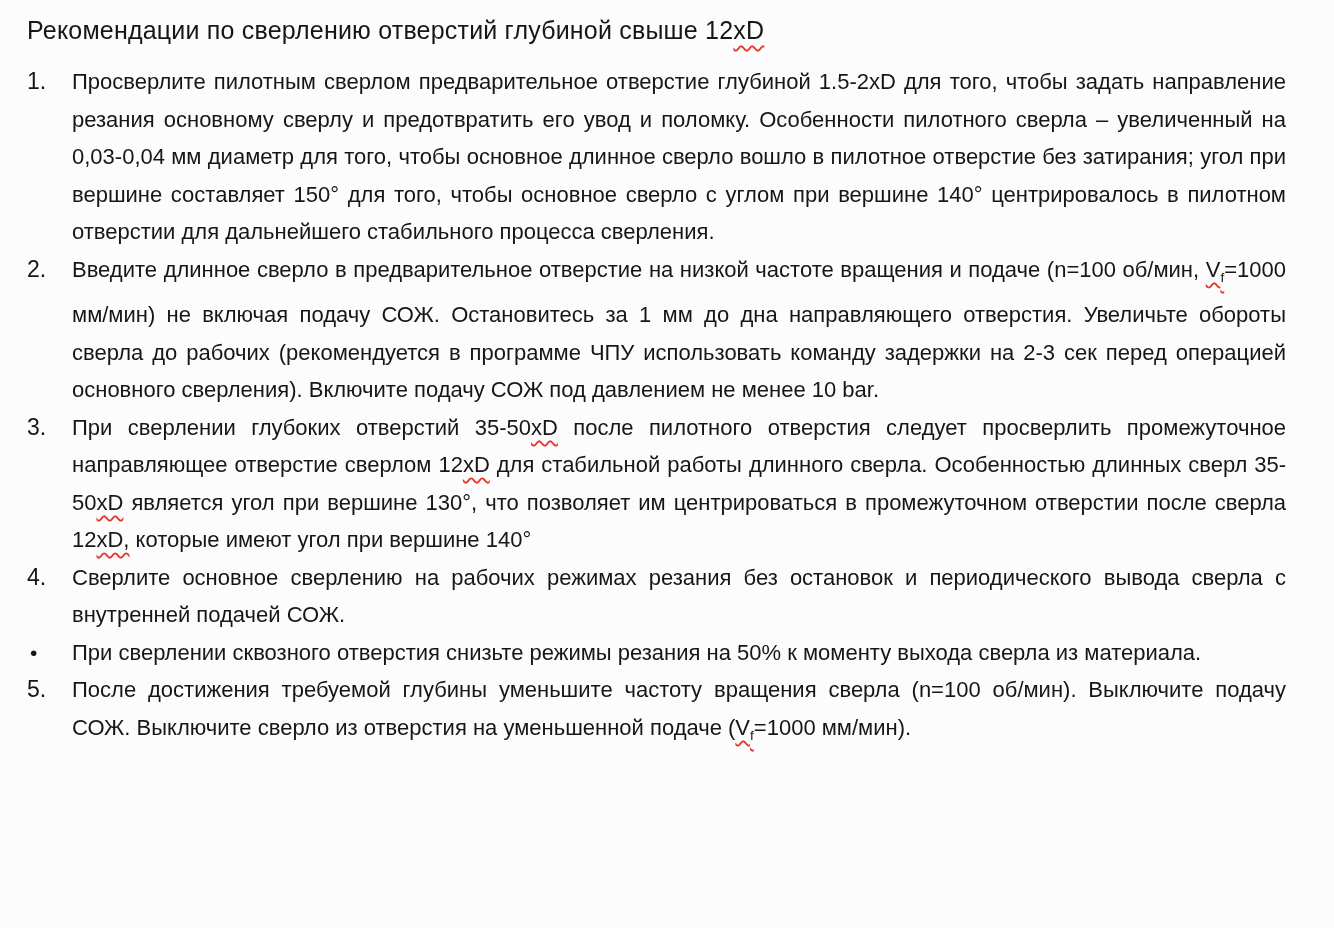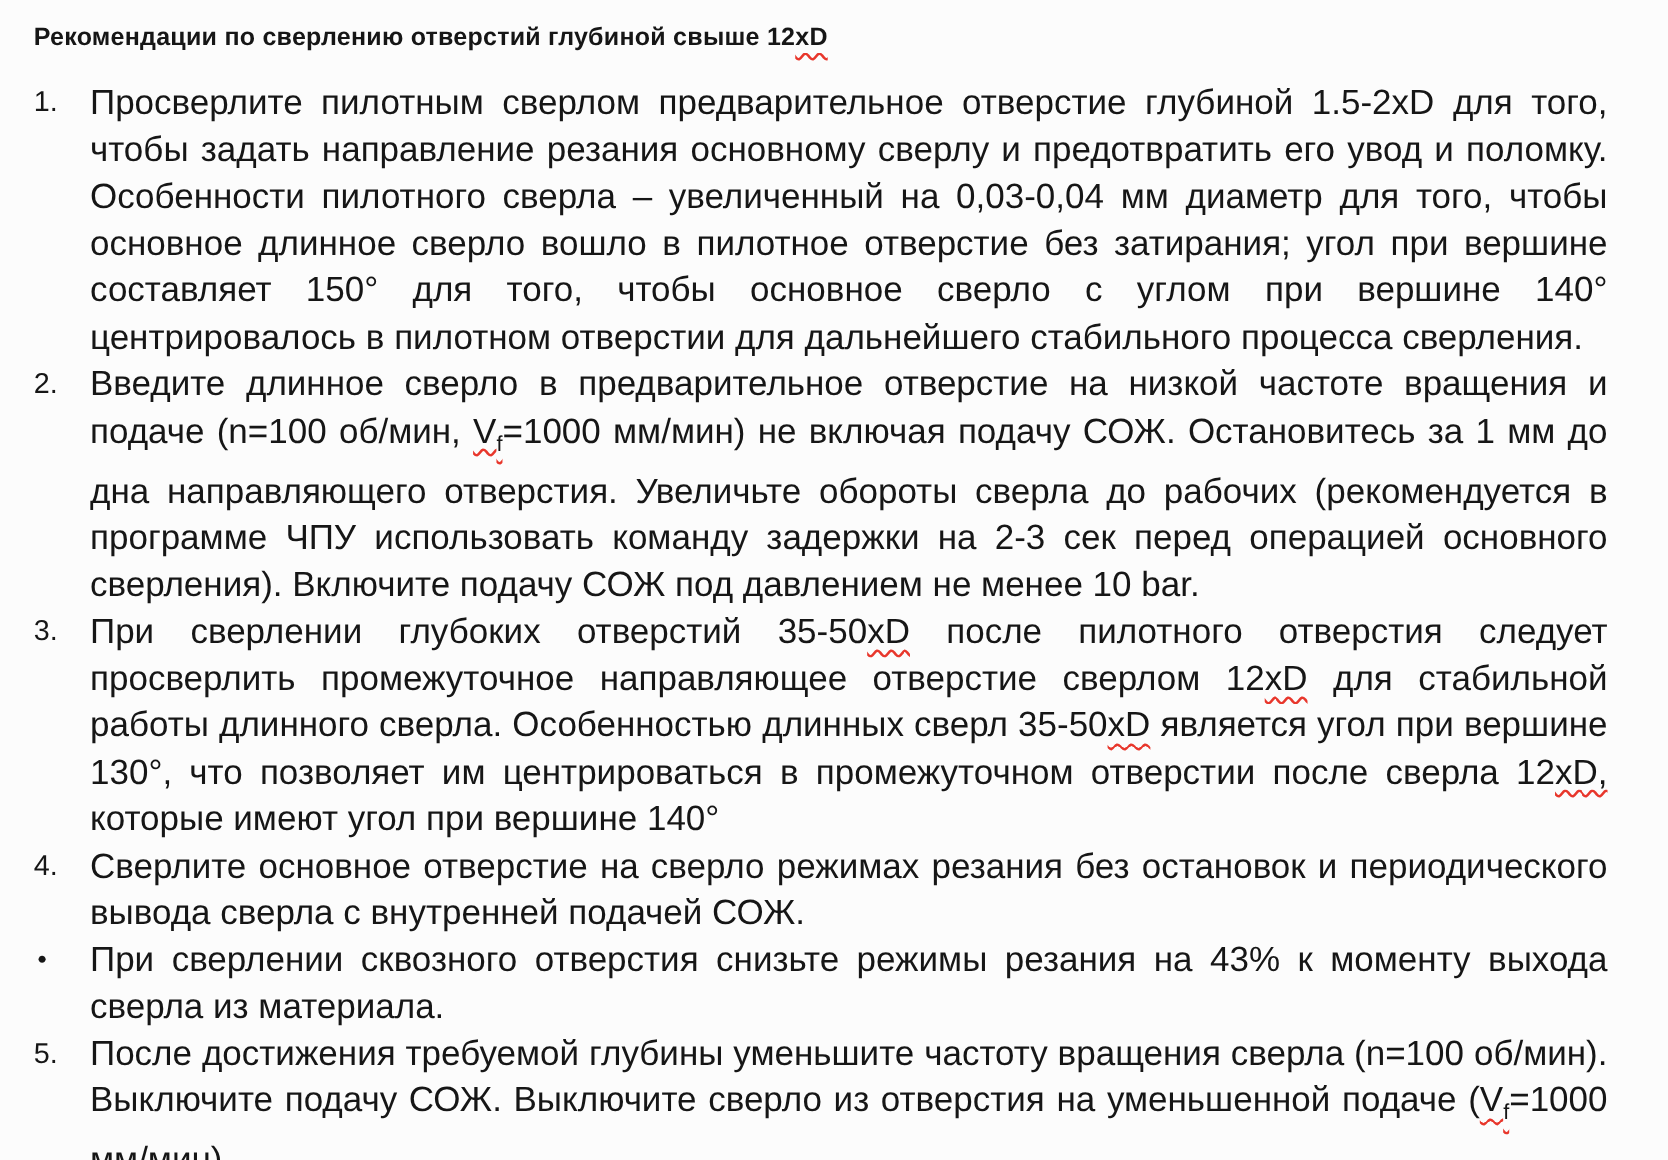--- a/index.html
+++ b/index.html
@@ -9,42 +9,42 @@
     height: 928px;
     background: var(--bg, #fcfcfc);
     color: var(--fg, #161616);
     font-family: "Liberation Sans", "DejaVu Sans", sans-serif;
     overflow: hidden;
   }
   .doc {
     padding: 14px 48px 0 27px;
   }
   .title {
-    font-size: 20px;
-    font-weight: 700;
+    font-size: 25px;
+    font-weight: 400;
     line-height: 32px;
     margin: 0 0 17px 0;
     letter-spacing: 0.2px;
   }
   .list { display: block; }
   .doc-item {
     display: grid;
     grid-template-columns: 45px 1fr;
     align-items: start;
   }
   .marker {
     font-size: 23px;
     line-height: 37.5px;
   }
   .marker.bullet {
     font-size: 21px;
     padding-left: 3px;
   }
   .item-text {
-    font-size: 28px;
+    font-size: 22px;
     line-height: 37.5px;
     text-align: justify;
   }
   .seg { white-space: pre-wrap; }
   .seg.squiggly,
   .seg.sub-squiggly {
     text-decoration-line: underline;
     text-decoration-style: wavy;
     text-decoration-color: var(--sq, #e8372c);
     text-decoration-thickness: 2px;
@@ -71,24 +71,24 @@
       <div class="doc-item">
         <span class="marker">2.</span>
         <div class="item-text"><span class="seg normal">Введите длинное сверло в предварительное отверстие на низкой частоте вращения и подаче (n=100 об/мин, </span><span class="seg squiggly">V</span><span class="seg sub-squiggly">f</span><span class="seg normal">=1000 мм/мин) не включая подачу СОЖ. Остановитесь за 1 мм до дна направляющего отверстия. Увеличьте обороты сверла до рабочих (рекомендуется в программе ЧПУ использовать команду задержки на 2-3 сек перед операцией основного сверления). Включите подачу СОЖ под давлением не менее 10 bar.</span></div>
       </div>
       <div class="doc-item">
         <span class="marker">3.</span>
         <div class="item-text"><span class="seg normal">При сверлении глубоких отверстий 35-50</span><span class="seg squiggly">xD</span><span class="seg normal"> после пилотного отверстия следует просверлить промежуточное направляющее отверстие сверлом 12</span><span class="seg squiggly">xD</span><span class="seg normal"> для стабильной работы длинного сверла. Особенностью длинных сверл 35-50</span><span class="seg squiggly">xD</span><span class="seg normal"> является угол при вершине 130°, что позволяет им центрироваться в промежуточном отверстии после сверла 12</span><span class="seg squiggly">xD,</span><span class="seg normal"> которые имеют угол при вершине 140°</span></div>
       </div>
       <div class="doc-item">
         <span class="marker">4.</span>
-        <div class="item-text"><span class="seg normal">Сверлите основное отверстие на сверло режимах резания без остановок и периодического вывода сверла с внутренней подачей СОЖ.</span></div>
+        <div class="item-text"><span class="seg normal">Сверлите основное сверлению на рабочих режимах резания без остановок и периодического вывода сверла с внутренней подачей СОЖ.</span></div>
       </div>
       <div class="doc-item">
         <span class="marker bullet">•</span>
-        <div class="item-text"><span class="seg normal">При сверлении сквозного отверстия снизьте режимы резания на 43% к моменту выхода сверла из материала.</span></div>
+        <div class="item-text"><span class="seg normal">При сверлении сквозного отверстия снизьте режимы резания на 50% к моменту выхода сверла из материала.</span></div>
       </div>
       <div class="doc-item">
         <span class="marker">5.</span>
         <div class="item-text"><span class="seg normal">После достижения требуемой глубины уменьшите частоту вращения сверла (n=100 об/мин). Выключите подачу СОЖ. Выключите сверло из отверстия на уменьшенной подаче (</span><span class="seg squiggly">V</span><span class="seg sub-squiggly">f</span><span class="seg normal">=1000 мм/мин).</span></div>
       </div>
     </div>
 </div>
 
 </body></html>

